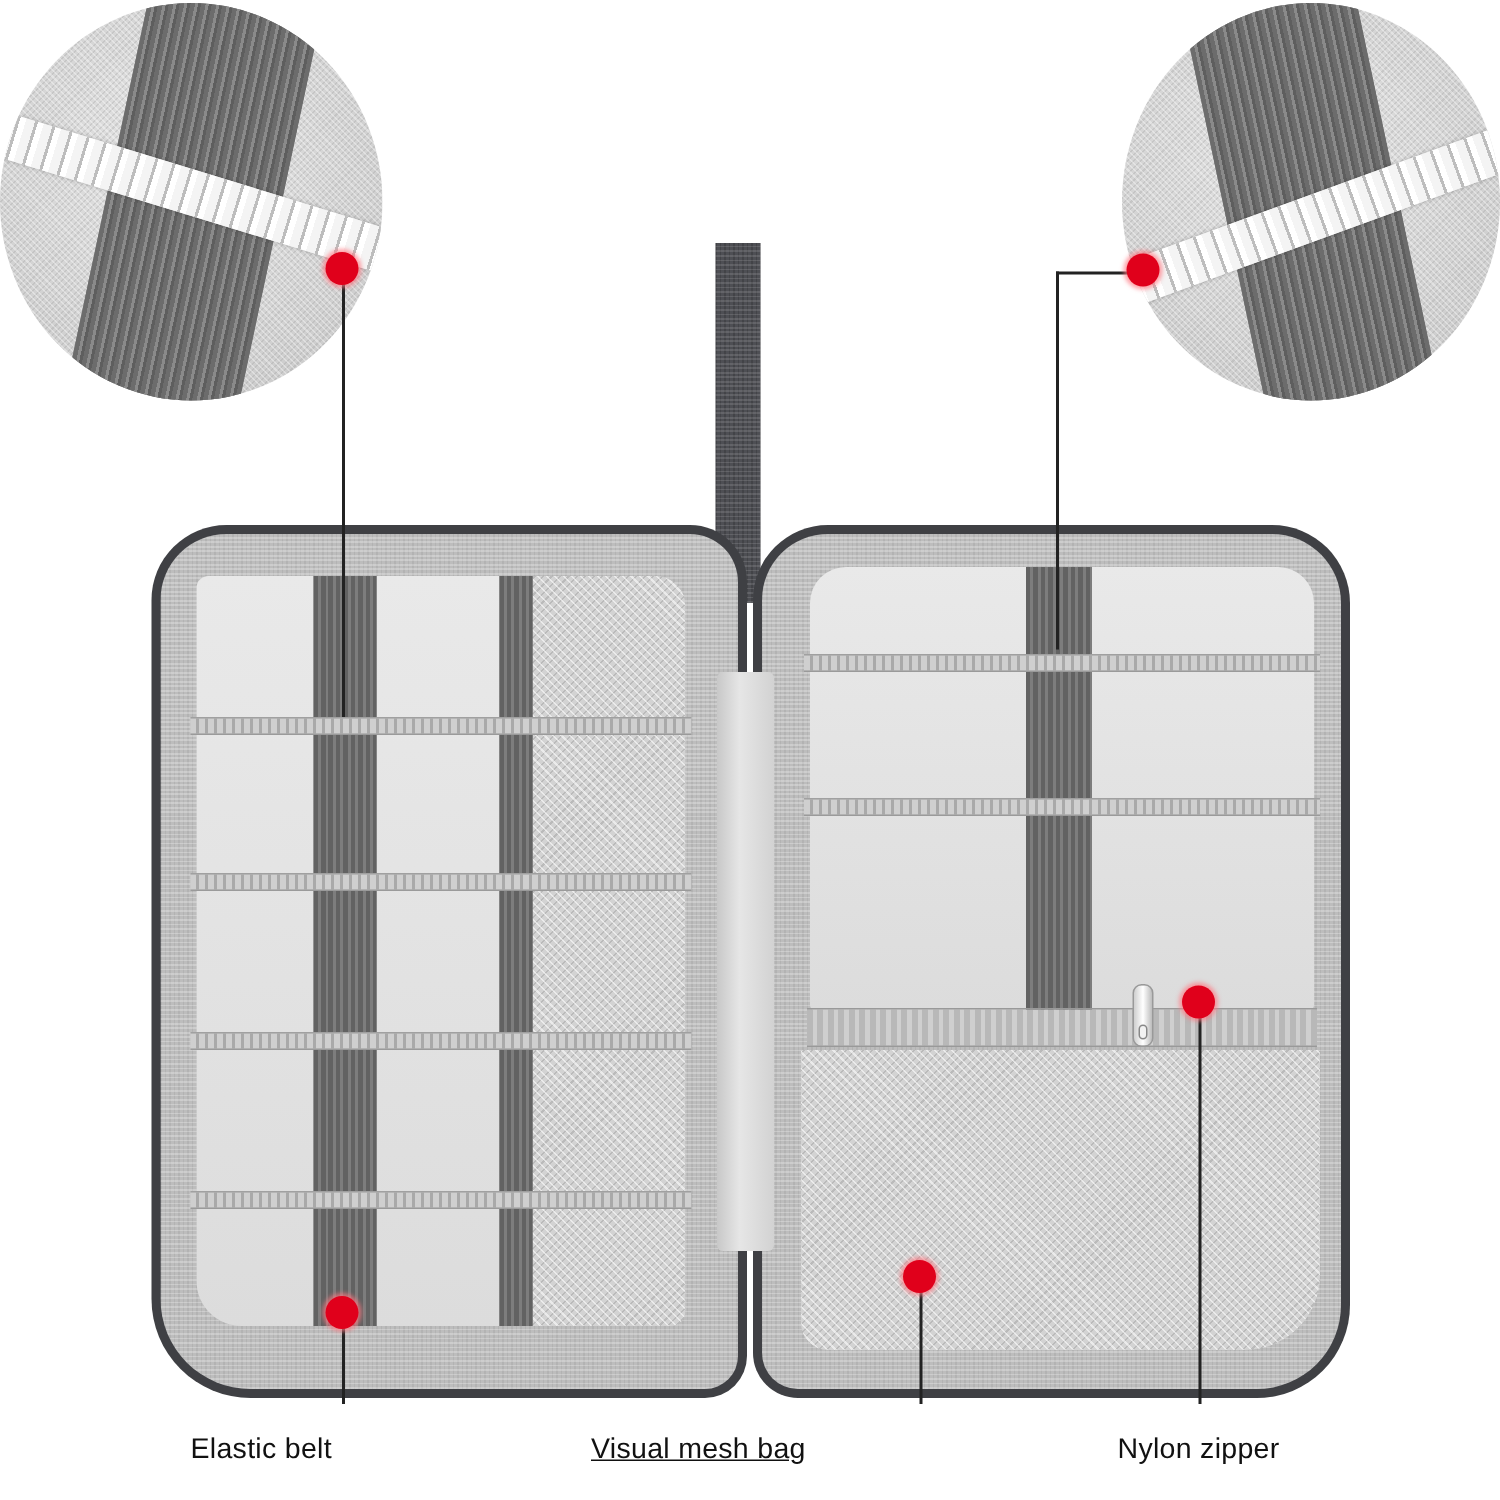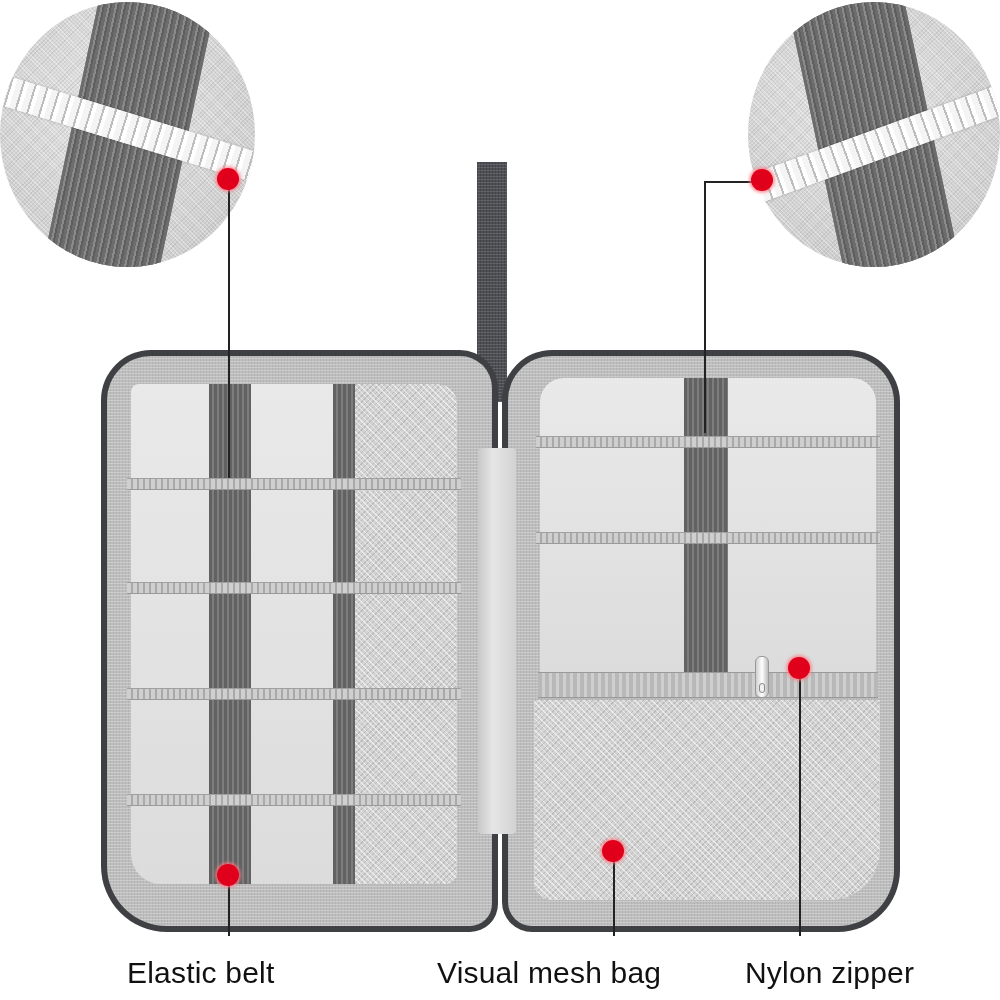--- a/index.html
+++ b/index.html
@@ -51,21 +51,21 @@
     background:linear-gradient(90deg,#cfcfcf,#ffffff,#bcbcbc);border:1px solid #999;}
   .zip-pull::after{content:"";position:absolute;left:3px;bottom:4px;width:4px;height:8px;border:1px solid #888;border-radius:3px;background:#f2f2f2;}
   .zip-line{position:absolute;left:538px;top:672px;width:340px;height:24px;
     background:repeating-linear-gradient(90deg,#b8b8b8 0 4px,#cfcfcf 4px 7px);border-top:1px solid #999;border-bottom:1px solid #999;}
 
   
   .dot{position:absolute;width:22px;height:22px;border-radius:50%;background:#e0001b;
     box-shadow:0 0 3px 2px rgba(255,120,130,.7);}
   .vline{position:absolute;width:2px;background:#222;}
   .hline{position:absolute;height:2px;background:#222;}
-  .label{position:absolute;top:956px;font-size:30px;color:#111;white-space:nowrap;letter-spacing:0.2px;}
+  .label{position:absolute;top:956px;font-size:19px;color:#111;white-space:nowrap;letter-spacing:0.2px;}
 </style>
 </head>
 <body>
 
 <div class="zoom-circle" style="left:0px;top:2px;width:255px;height:265px;">
   <div class="zc-elastic" style="left:70px;top:-40px;transform:rotate(12deg);"></div>
   <div class="zc-strap" style="left:-40px;top:112px;transform:rotate(17deg);"></div>
 </div>
 
 <div class="zoom-circle" style="left:748px;top:2px;width:252px;height:265px;">
@@ -110,14 +110,14 @@
 <div class="vline" style="left:613px;top:852px;height:84px;"></div>
 <div class="vline" style="left:799px;top:668px;height:268px;"></div>
 
 <div class="dot" style="left:217px;top:168px;"></div>
 <div class="dot" style="left:751px;top:169px;"></div>
 <div class="dot" style="left:217px;top:864px;"></div>
 <div class="dot" style="left:602px;top:840px;"></div>
 <div class="dot" style="left:788px;top:657px;"></div>
 
 <div class="label" style="left:127px;">Elastic belt</div>
-<div class="label" style="left:437px;">Visual mesh bag</div>
+<div class="label" style="left:394px;text-decoration:underline;">Visual mesh bag</div>
 <div class="label" style="left:745px;text-align:center;">Nylon zipper</div>
 
 </body></html>

